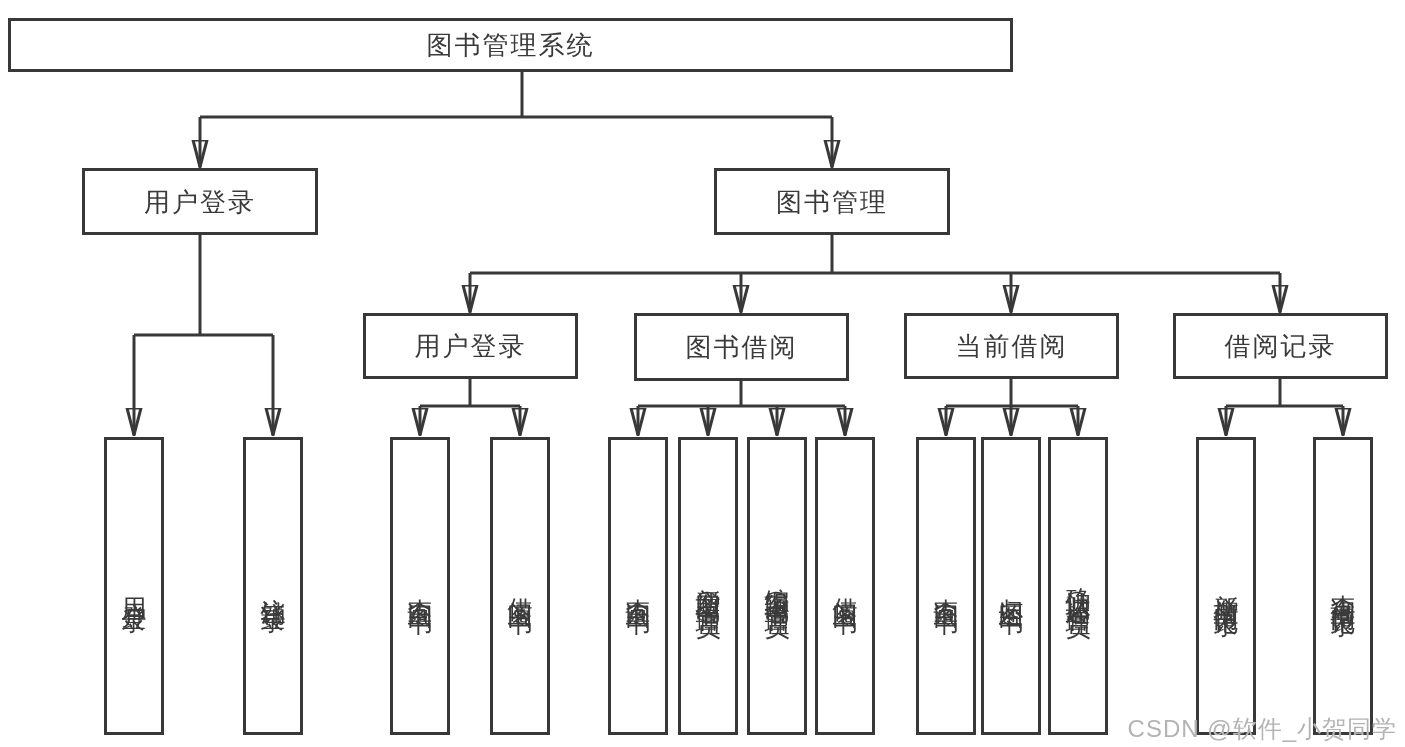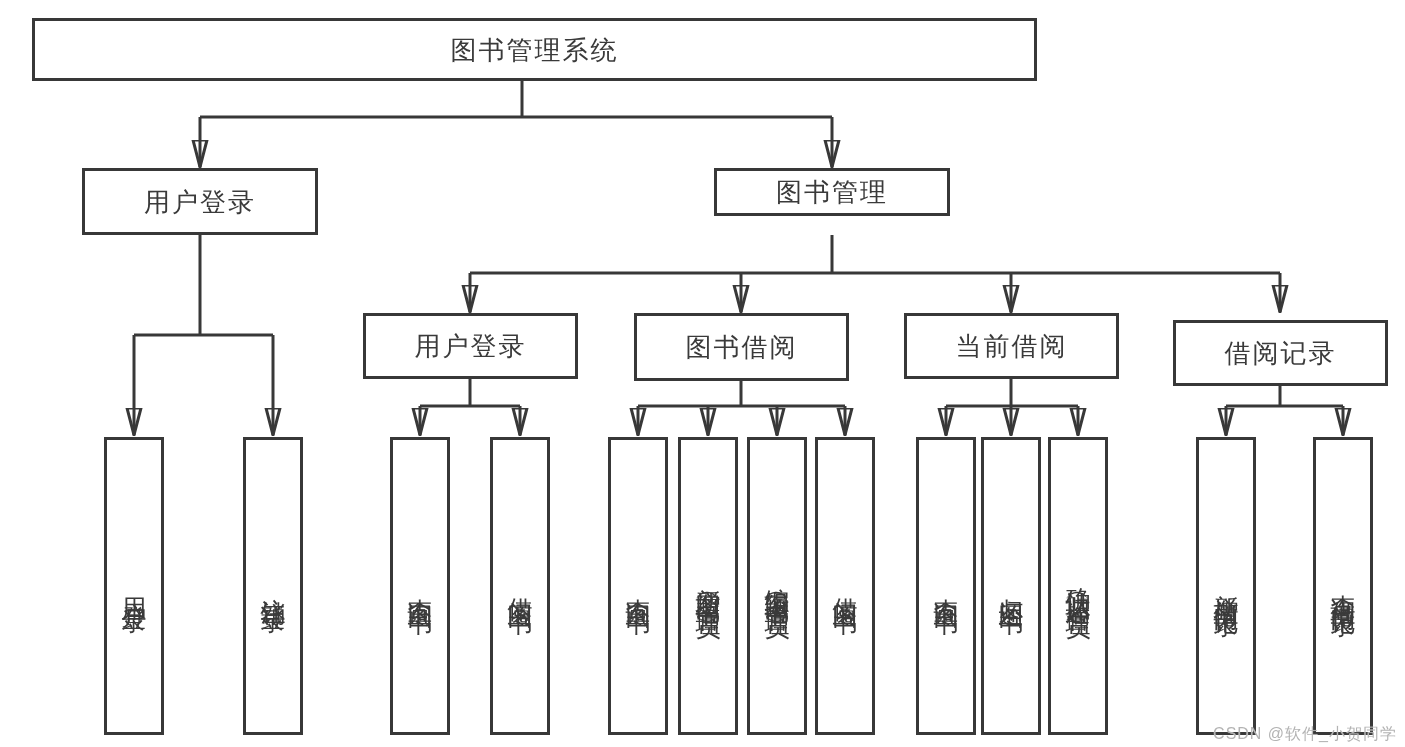--- a/index.html
+++ b/index.html
@@ -23,21 +23,21 @@
     display:flex;align-items:center;justify-content:center;
     font-size:26px;letter-spacing:2px;line-height:1;z-index:2;
   }
   .leaf{
     writing-mode:vertical-rl;text-orientation:mixed;
     font-size:25px;letter-spacing:4px;
   }
   .leaf span{line-height:1;}
   .watermark{
     position:absolute;right:8px;bottom:2px;z-index:5;
-    color:var(--wm-color);font-size:16px;letter-spacing:1px;
+    color:var(--wm-color);font-size:24px;letter-spacing:1px;
     text-shadow:0 0 1px rgba(255,255,255,.6);
   }
 </style>
 </head>
 <body>
 
 <div class="canvas">
 
   <svg class="wires" viewBox="0 0 1405 747" xmlns="http://www.w3.org/2000/svg">
     <defs>
@@ -87,41 +87,41 @@
       <line x1="1078" y1="406" x2="1078" y2="435" marker-end="url(#arw)"></line>
     </g>
 
     <g>
       <path d="M1280,379 V406 M1226,406 H1343"></path>
       <line x1="1226" y1="406" x2="1226" y2="435" marker-end="url(#arw)"></line>
       <line x1="1343" y1="406" x2="1343" y2="435" marker-end="url(#arw)"></line>
     </g>
   </svg>
 
-  <div class="node" style="left:32px;top:18px;width:1005px;height:63px;">
+  <div class="node" style="left:8px;top:18px;width:1005px;height:54px;">
     <span>图书管理系统</span>
   </div>
 
   <div class="node" style="left:82px;top:168px;width:236px;height:67px;">
     <span>用户登录</span>
   </div>
-  <div class="node" style="left:714px;top:168px;width:236px;height:48px;">
+  <div class="node" style="left:714px;top:168px;width:236px;height:67px;">
     <span>图书管理</span>
   </div>
 
   <div class="node" style="left:363px;top:313px;width:215px;height:66px;">
     <span>用户登录</span>
   </div>
   <div class="node" style="left:634px;top:313px;width:215px;height:68px;">
     <span>图书借阅</span>
   </div>
   <div class="node" style="left:904px;top:313px;width:215px;height:66px;">
     <span>当前借阅</span>
   </div>
-  <div class="node" style="left:1173px;top:313px;width:215px;height:66px;margin-top:7px;">
+  <div class="node" style="left:1173px;top:313px;width:215px;height:66px;">
     <span>借阅记录</span>
   </div>
 
   <div class="node leaf" style="left:104px;top:437px;width:60px;height:298px;">
     <span>用户登录</span>
   </div>
   <div class="node leaf" style="left:243px;top:437px;width:60px;height:298px;">
     <span>注销登录</span>
   </div>
 

